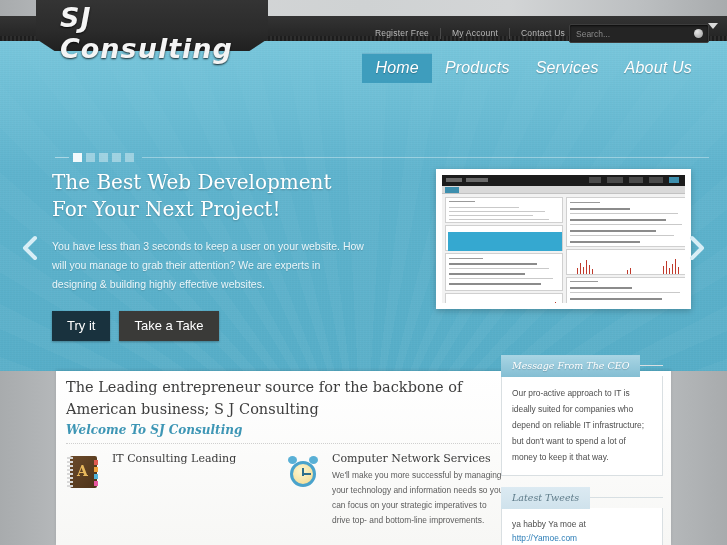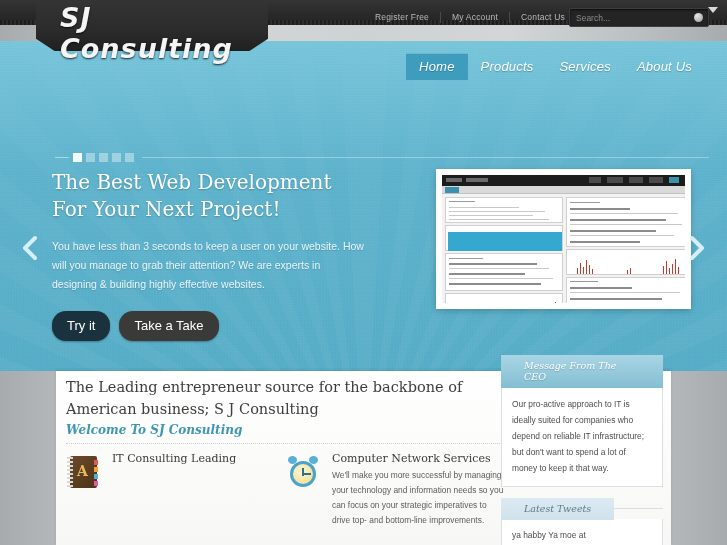--- a/index.html
+++ b/index.html
@@ -18,21 +18,21 @@
   }
 
   
   .gutter {
     position:absolute; top:0; bottom:0; width:100%;
     background:linear-gradient(90deg,#a8abad 0%, #bcbfc1 12%, #d3d5d6 30%, #cfd2d3 50%, #d3d5d6 70%, #bcbfc1 88%, #a8abad 100%);
   }
 
   
   .topbar {
-    position:absolute; top:0; left:0; right:0; height:25px;
+    position:absolute; top:16px; left:0; right:0; height:25px;
     background:#2b2b2b;
     background-image:
       linear-gradient(180deg,#343434 0%, #2a2a2a 55%, #232323 100%);
     z-index:40;
   }
   .topbar:after{
     content:""; position:absolute; left:0; right:0; bottom:0; height:5px;
     background:repeating-linear-gradient(90deg,#1c1c1c 0 2px,#2f2f2f 2px 4px);
     opacity:.9;
   }
@@ -143,21 +143,21 @@
   }
 
   
   .nav{
     position:absolute; top:12px; right:22px;
     display:flex; align-items:center; z-index:30;
   }
   .nav a{
     display:block;
     color:#ffffff; text-decoration:none;
-    font-style:italic; font-size:13px;
+    font-style:italic; font-size:16px;
     padding:6px 13px;
     text-shadow:0 1px 1px rgba(0,0,0,.25);
     letter-spacing:.2px;
   }
   .nav a.active{
     background:#3e9dbd;
     box-shadow:inset 0 1px 0 rgba(255,255,255,.25);
   }
 
   
@@ -186,21 +186,20 @@
     font-size:10.5px; line-height:19px; color:#eaf6fa;
     text-shadow:0 1px 1px rgba(0,0,0,.15);
   }
   .slide-btns{margin-top:17px;display:flex;gap:9px;}
   .btn{
     display:inline-block;
     padding:7px 15px 8px;
     color:#fff; font-size:13px;
     text-decoration:none; cursor:pointer;
     box-shadow:0 1px 2px rgba(0,0,0,.3);
-    border-radius:14px;
   }
   .btn-dark-blue{background:#19323e;}
   .btn-dark{background:#3a3a38;}
 
   .slide-shot{
     position:absolute; right:36px; top:128px;
     width:255px; height:140px; z-index:25;
     background:#ffffff;
     border:6px solid rgba(255,255,255,.55);
     box-shadow:0 2px 6px rgba(0,0,0,.22);
@@ -290,21 +289,21 @@
   
   .widget{margin-bottom:11px;position:relative;}
   .widget-head{
     display:inline-block;
     background:#93c9dc;
     background-image:linear-gradient(180deg,#a9d5e4,#84bed3);
     color:#ffffff;
     font-family:"DejaVu Serif", serif;
     font-style:italic;
     font-size:9.5px;
-    padding:5px 23px 6px;
+    padding:5px 11px 6px;
     text-shadow:0 1px 1px rgba(0,0,0,.2);
     position:relative; z-index:3;
   }
   .widget-head.pale{
     background-image:linear-gradient(180deg,#dceaf2,#cfe2ec);
     color:#5e7b89;
     text-shadow:none;
   }
   .widget-rule{
     position:absolute; left:0; right:0; top:10px; height:1px;

